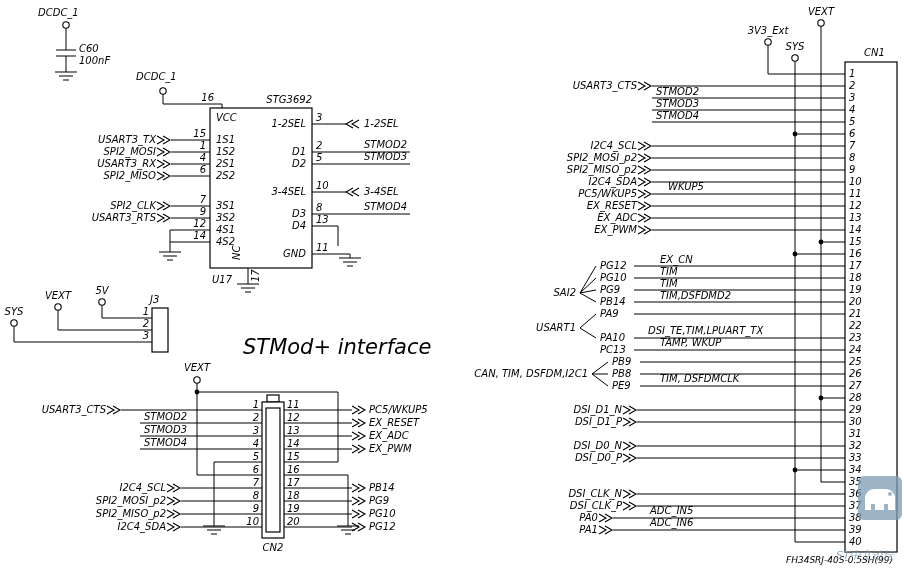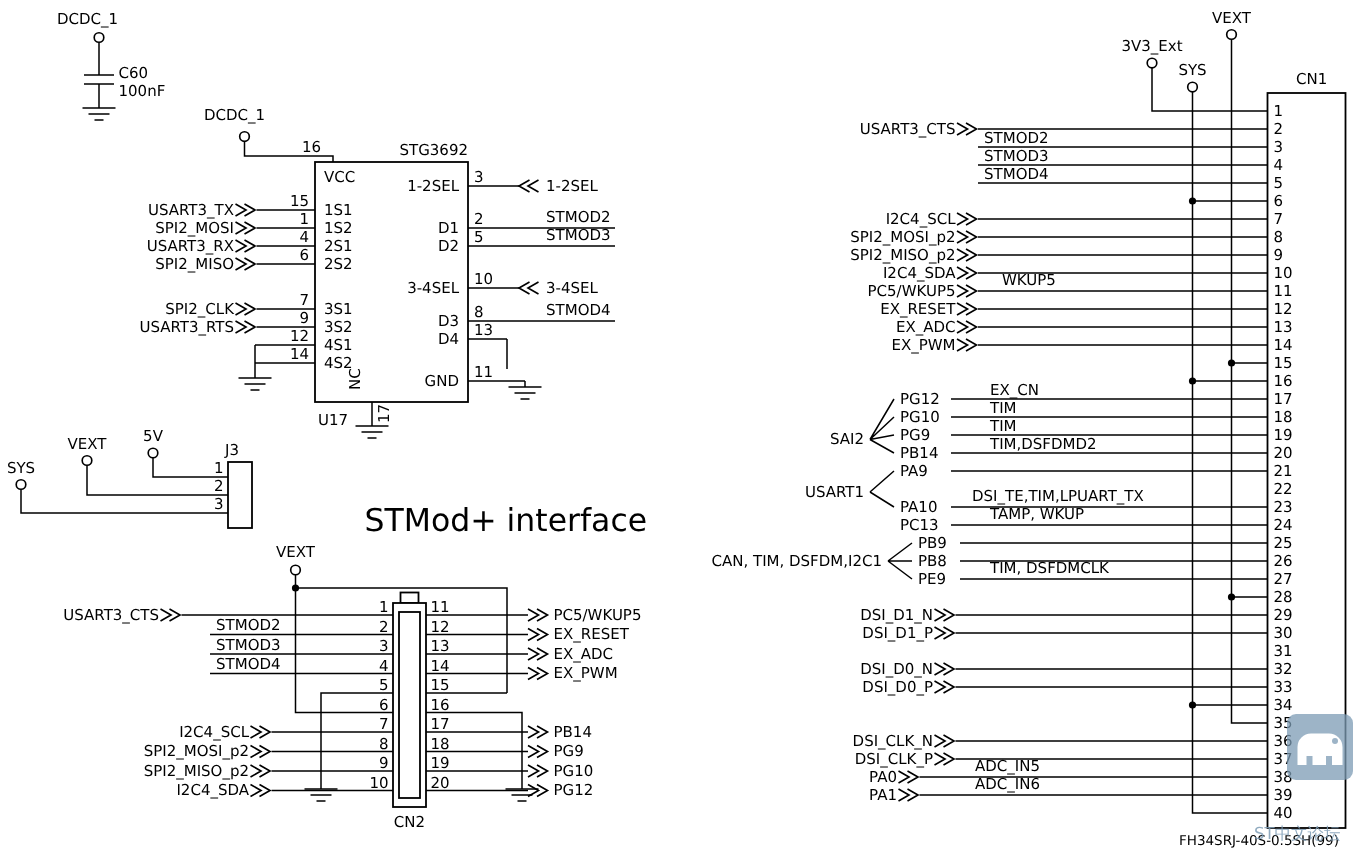--- a/index.html
+++ b/index.html
@@ -1,16 +1,16 @@
 <!DOCTYPE html>
 <html><head>
 <meta charset="utf-8">
 <style>
   html,body{margin:0;padding:0;background:#fff;}
-  .stage{position:relative;width:904px;height:577px;background:#fff;overflow:hidden;}
+  .stage{position:relative;width:904px;height:577px;background:#fff;overflow:hidden;font-style:italic;}
   svg{display:block;}
   svg text{font-family:"DejaVu Sans","Liberation Sans",sans-serif;font-size:10px;fill:#000;}
   svg text.e{text-anchor:end;}
   svg text.m{text-anchor:middle;}
   svg text.sm{font-size:9px;}
   svg text.title{font-size:21px;}
   svg text.wm{font-size:11px;fill:#7d9cb5;opacity:.85;}
   .wire{stroke:#000;stroke-width:1;fill:none;}
   .box{stroke:#000;stroke-width:1.2;fill:#fff;}
   .sym{stroke:#000;stroke-width:1.1;fill:none;}

